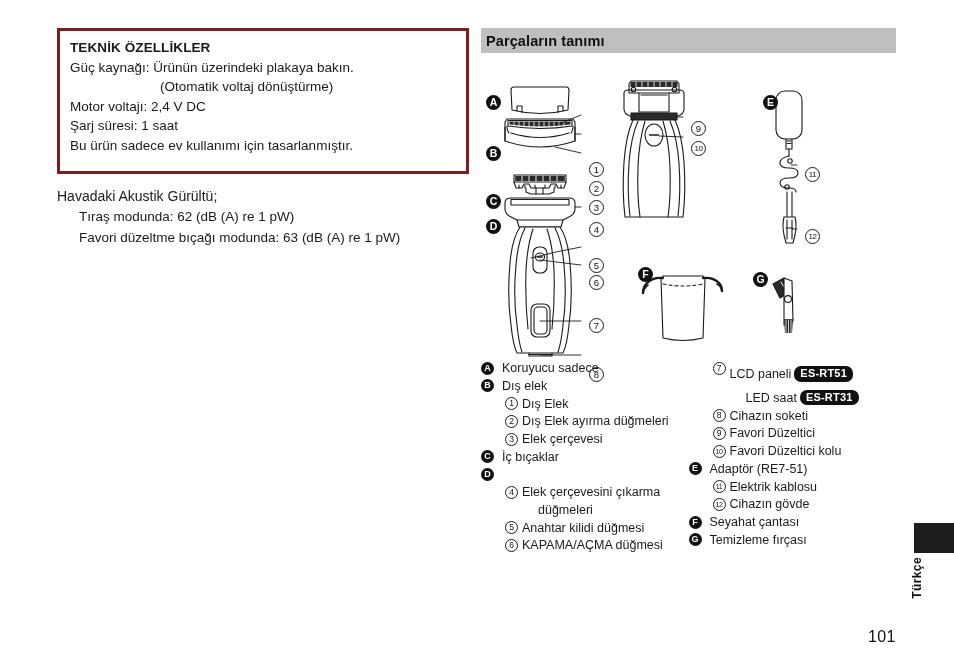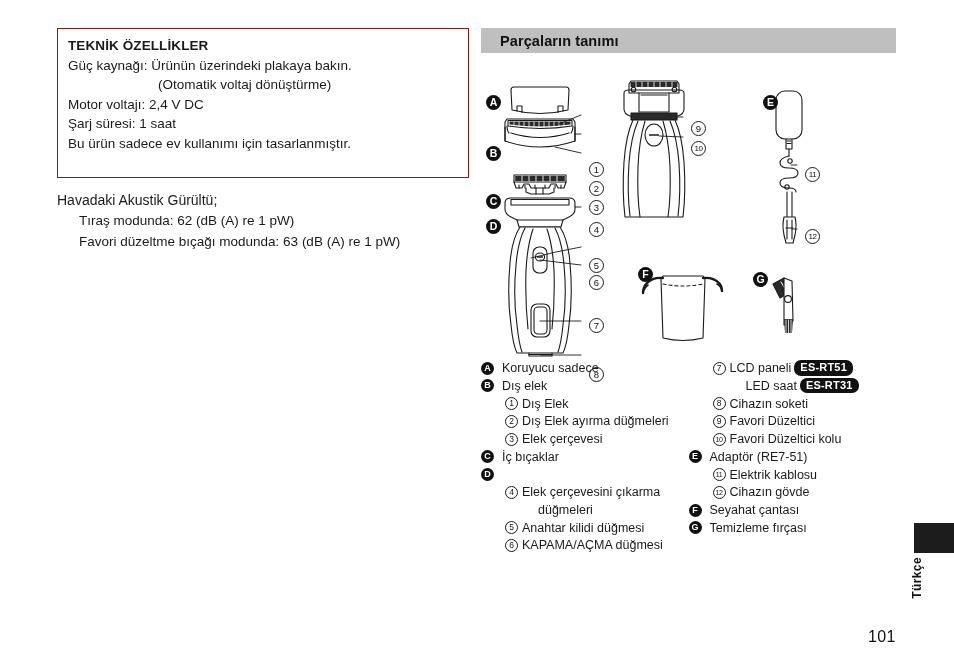--- a/index.html
+++ b/index.html
@@ -17,22 +17,22 @@
   }
 
   
   #left-column {
     position: absolute;
     left: 57px;
     top: 28px;
     width: 412px;
   }
   #spec-box {
-    border: 1px solid #7f1d1d;
-    padding: 7px 10px 24px 10px;
+    border: 3px solid #7f1d1d;
+    padding: 7px 10px 16px 10px;
     box-sizing: border-box;
     width: 412px;
   }
   #spec-title {
     font-size: 13.5px;
     font-weight: bold;
     line-height: 1.45;
     letter-spacing: 0.1px;
   }
   .spec-line {
@@ -63,21 +63,21 @@
     left: 481px;
     top: 28px;
     width: 415px;
   }
   #section-header {
     background: #bfbfbf;
     height: 25px;
     width: 415px;
     display: flex;
     align-items: center;
-    padding-left: 19px;
+    padding-left: 5px;
     box-sizing: border-box;
   }
   #section-header-title {
     font-size: 14.5px;
     font-weight: bold;
     color: #111;
     letter-spacing: 0.1px;
   }
 
   
@@ -182,20 +182,21 @@
     background: #111;
     color: #fff;
     font-size: 11px;
     font-weight: bold;
     border-radius: 7px;
     padding: 1px 6px 1.5px 6px;
     margin-left: 3px;
     line-height: 1.2;
     vertical-align: 1px;
     letter-spacing: 0.2px;
+    margin-top: 6px;
   }
 
   
   #side-tab-block {
     position: absolute;
     right: 0px;
     top: 523px;
     width: 46px;
     height: 105px;
   }

